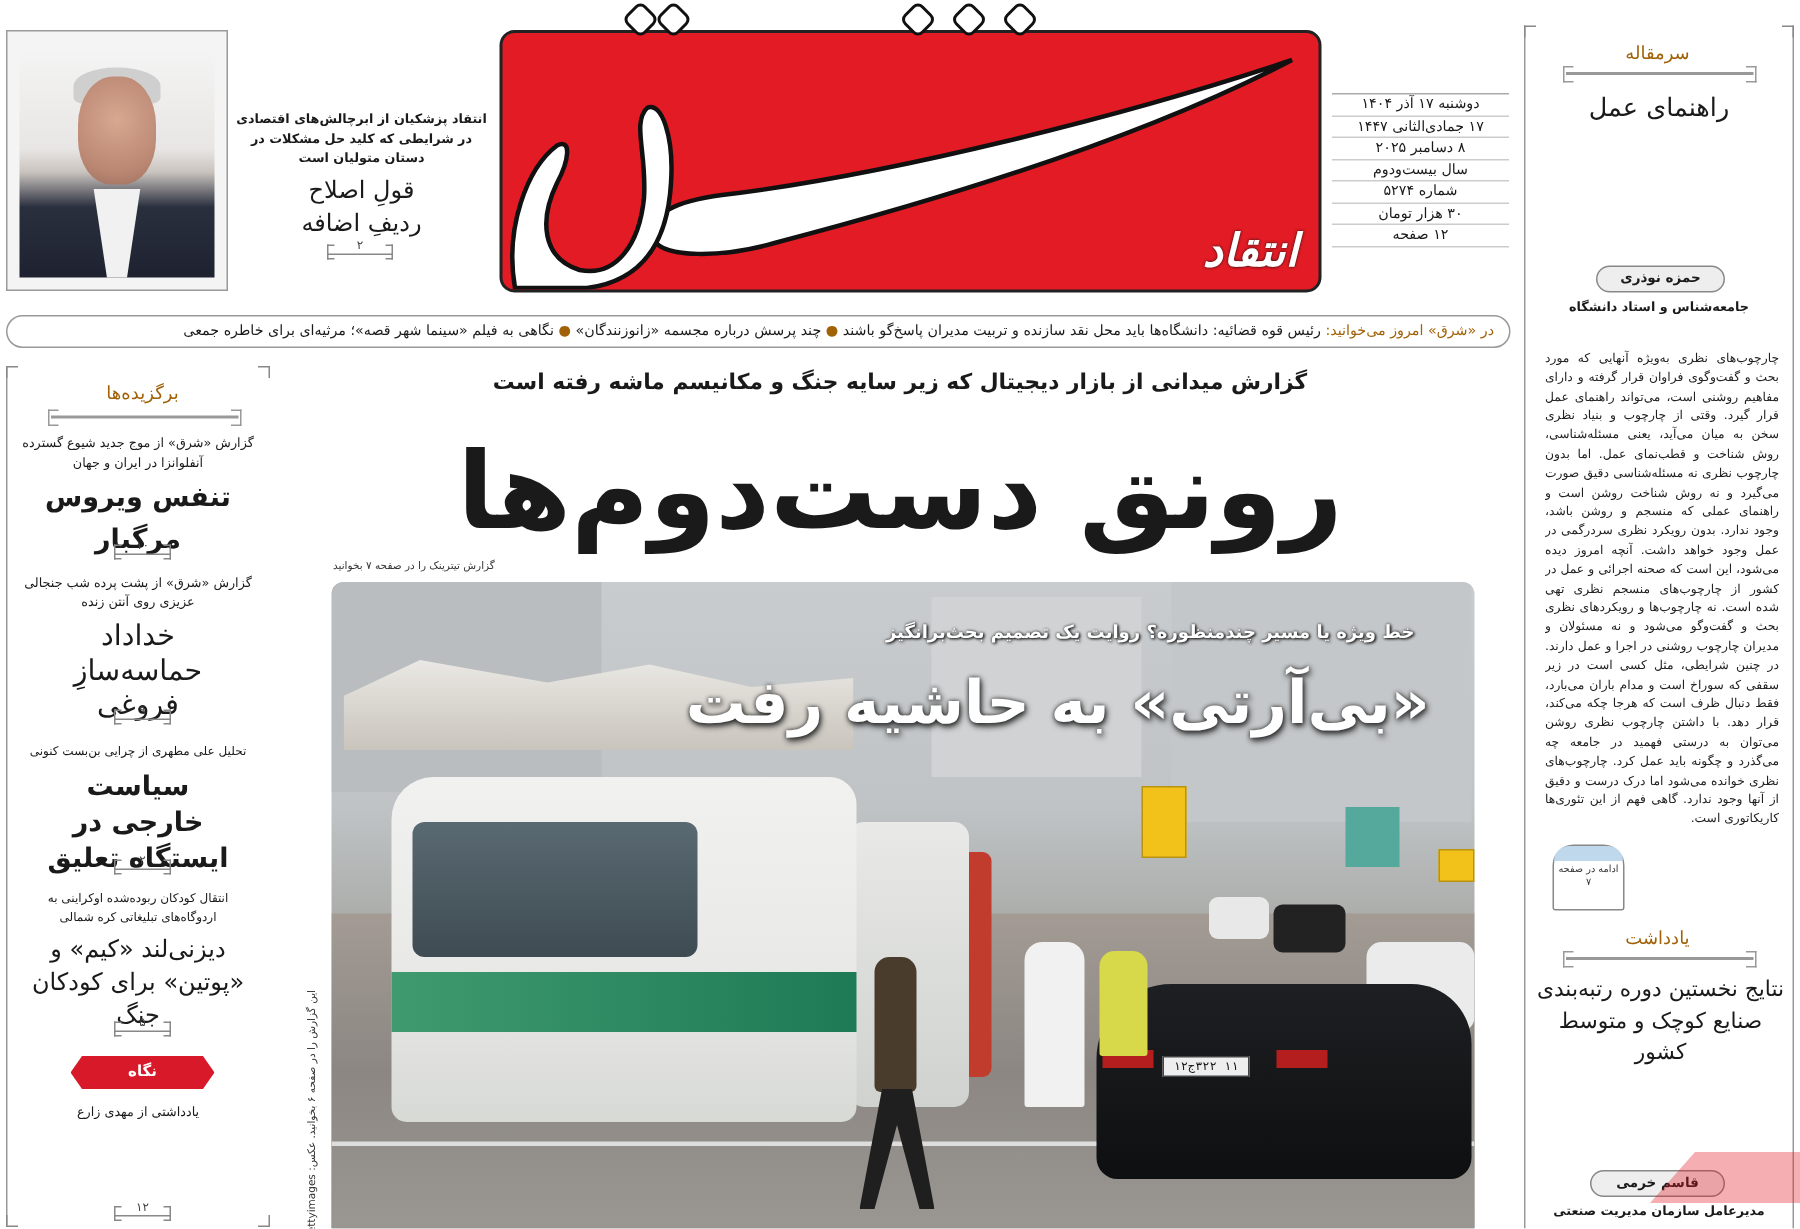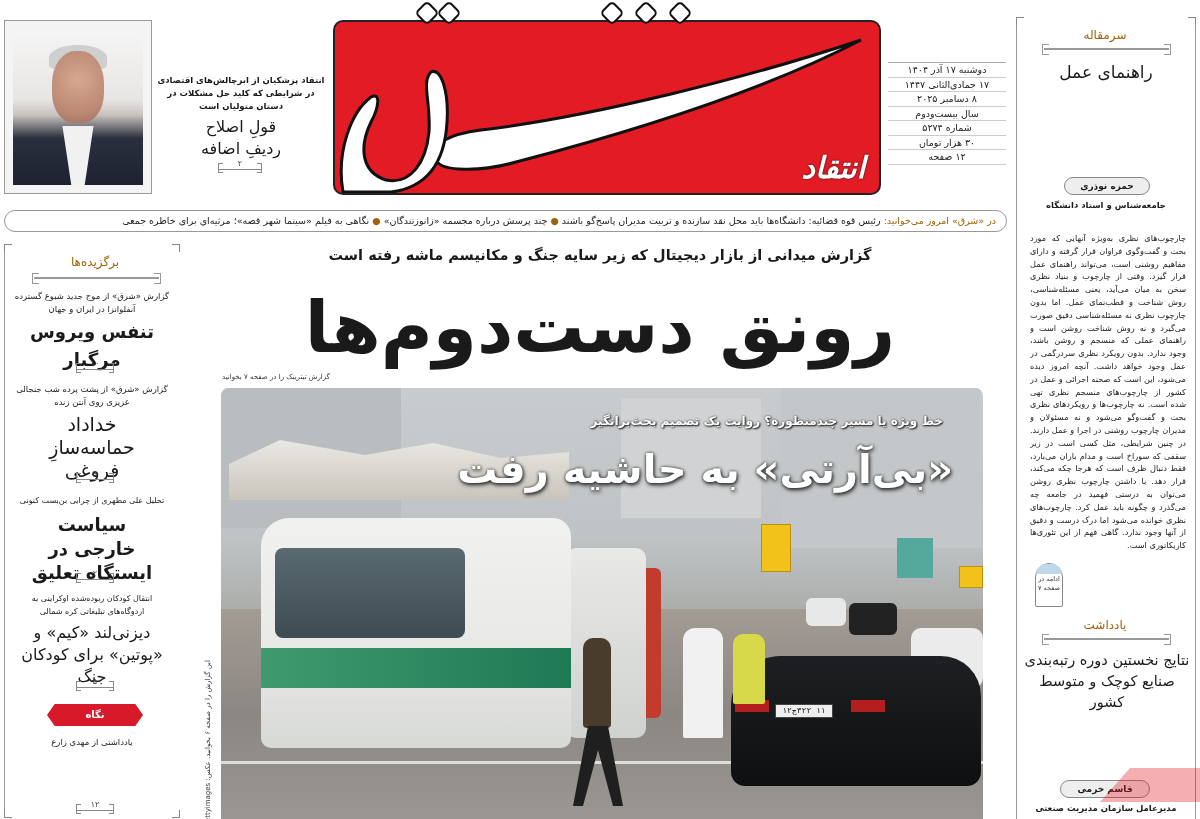--- a/index.html
+++ b/index.html
@@ -181,21 +181,21 @@
 </div>
 <div class="abs center red" style="left:1050px;top:28px;width:110px;font-size:12px">سرمقاله</div>
 <div class="rule" style="left:1044px;top:48px;width:125px"></div>
 <div class="abs center" style="left:1020px;top:62px;width:172px;font-size:17px">راهنمای عمل</div>
 
 <div class="nameplate" style="left:1064px;top:177px;width:86px">حمزه نوذری</div>
 <div class="abs center" style="left:1020px;top:200px;width:172px;font-size:8.5px;font-weight:bold">جامعه‌شناس و استاد دانشگاه</div>
 
 <div class="abs" style="left:1030px;top:232px;width:156px;height:370px;font-size:8.2px;line-height:12.8px;text-align:justify;overflow:hidden;color:#222">چارچوب‌های نظری به‌ویژه آنهایی که مورد بحث و گفت‌وگوی فراوان قرار گرفته و دارای مفاهیم روشنی است، می‌تواند راهنمای عمل قرار گیرد. وقتی از چارچوب و بنیاد نظری سخن به میان می‌آید، یعنی مسئله‌شناسی، روش شناخت و قطب‌نمای عمل. اما بدون چارچوب نظری نه مسئله‌شناسی دقیق صورت می‌گیرد و نه روش شناخت روشن است و راهنمای عملی که منسجم و روشن باشد، وجود ندارد. بدون رویکرد نظری سردرگمی در عمل وجود خواهد داشت. آنچه امروز دیده می‌شود، این است که صحنه اجرائی و عمل در کشور از چارچوب‌های منسجم نظری تهی شده است. نه چارچوب‌ها و رویکردهای نظری بحث و گفت‌وگو می‌شود و نه مسئولان و مدیران چارچوب روشنی در اجرا و عمل دارند. در چنین شرایطی، مثل کسی است در زیر سقفی که سوراخ است و مدام باران می‌بارد، فقط دنبال ظرف است که هرجا چکه می‌کند، قرار دهد. با داشتن چارچوب نظری روشن می‌توان به درستی فهمید در جامعه چه می‌گذرد و چگونه باید عمل کرد. چارچوب‌های نظری خوانده می‌شود اما درک درست و دقیق از آنها وجود ندارد. گاهی فهم از این تئوری‌ها کاریکاتوری است.</div>
 
-<div class="abs center" style="left:1035px;top:563px;width:28px;height:44px;border:1px solid #888;border-radius:14px 14px 2px 2px;background:#fff">
+<div class="abs center" style="left:1035px;top:563px;width:48px;height:44px;border:1px solid #888;border-radius:14px 14px 2px 2px;background:#fff">
   <div style="height:10px;background:#bfd8ec;border-radius:14px 14px 0 0"></div>
   <div style="font-size:6.5px;line-height:9px;color:#333;padding:1px">ادامه در صفحه ۷</div>
 </div>
 
 <div class="abs center red" style="left:1050px;top:618px;width:110px;font-size:12px">یادداشت</div>
 <div class="rule" style="left:1044px;top:638px;width:125px"></div>
 <div class="abs center" style="left:1022px;top:650px;width:170px;font-size:14.5px;line-height:21px">نتایج نخستین دوره رتبه‌بندی صنایع کوچک و متوسط کشور</div>
 
 <div class="nameplate" style="left:1060px;top:780px;width:90px">قاسم خرمی</div>
 <div class="abs center" style="left:1020px;top:803px;width:172px;font-size:8.5px;font-weight:bold">مدیرعامل سازمان مدیریت صنعتی</div>

